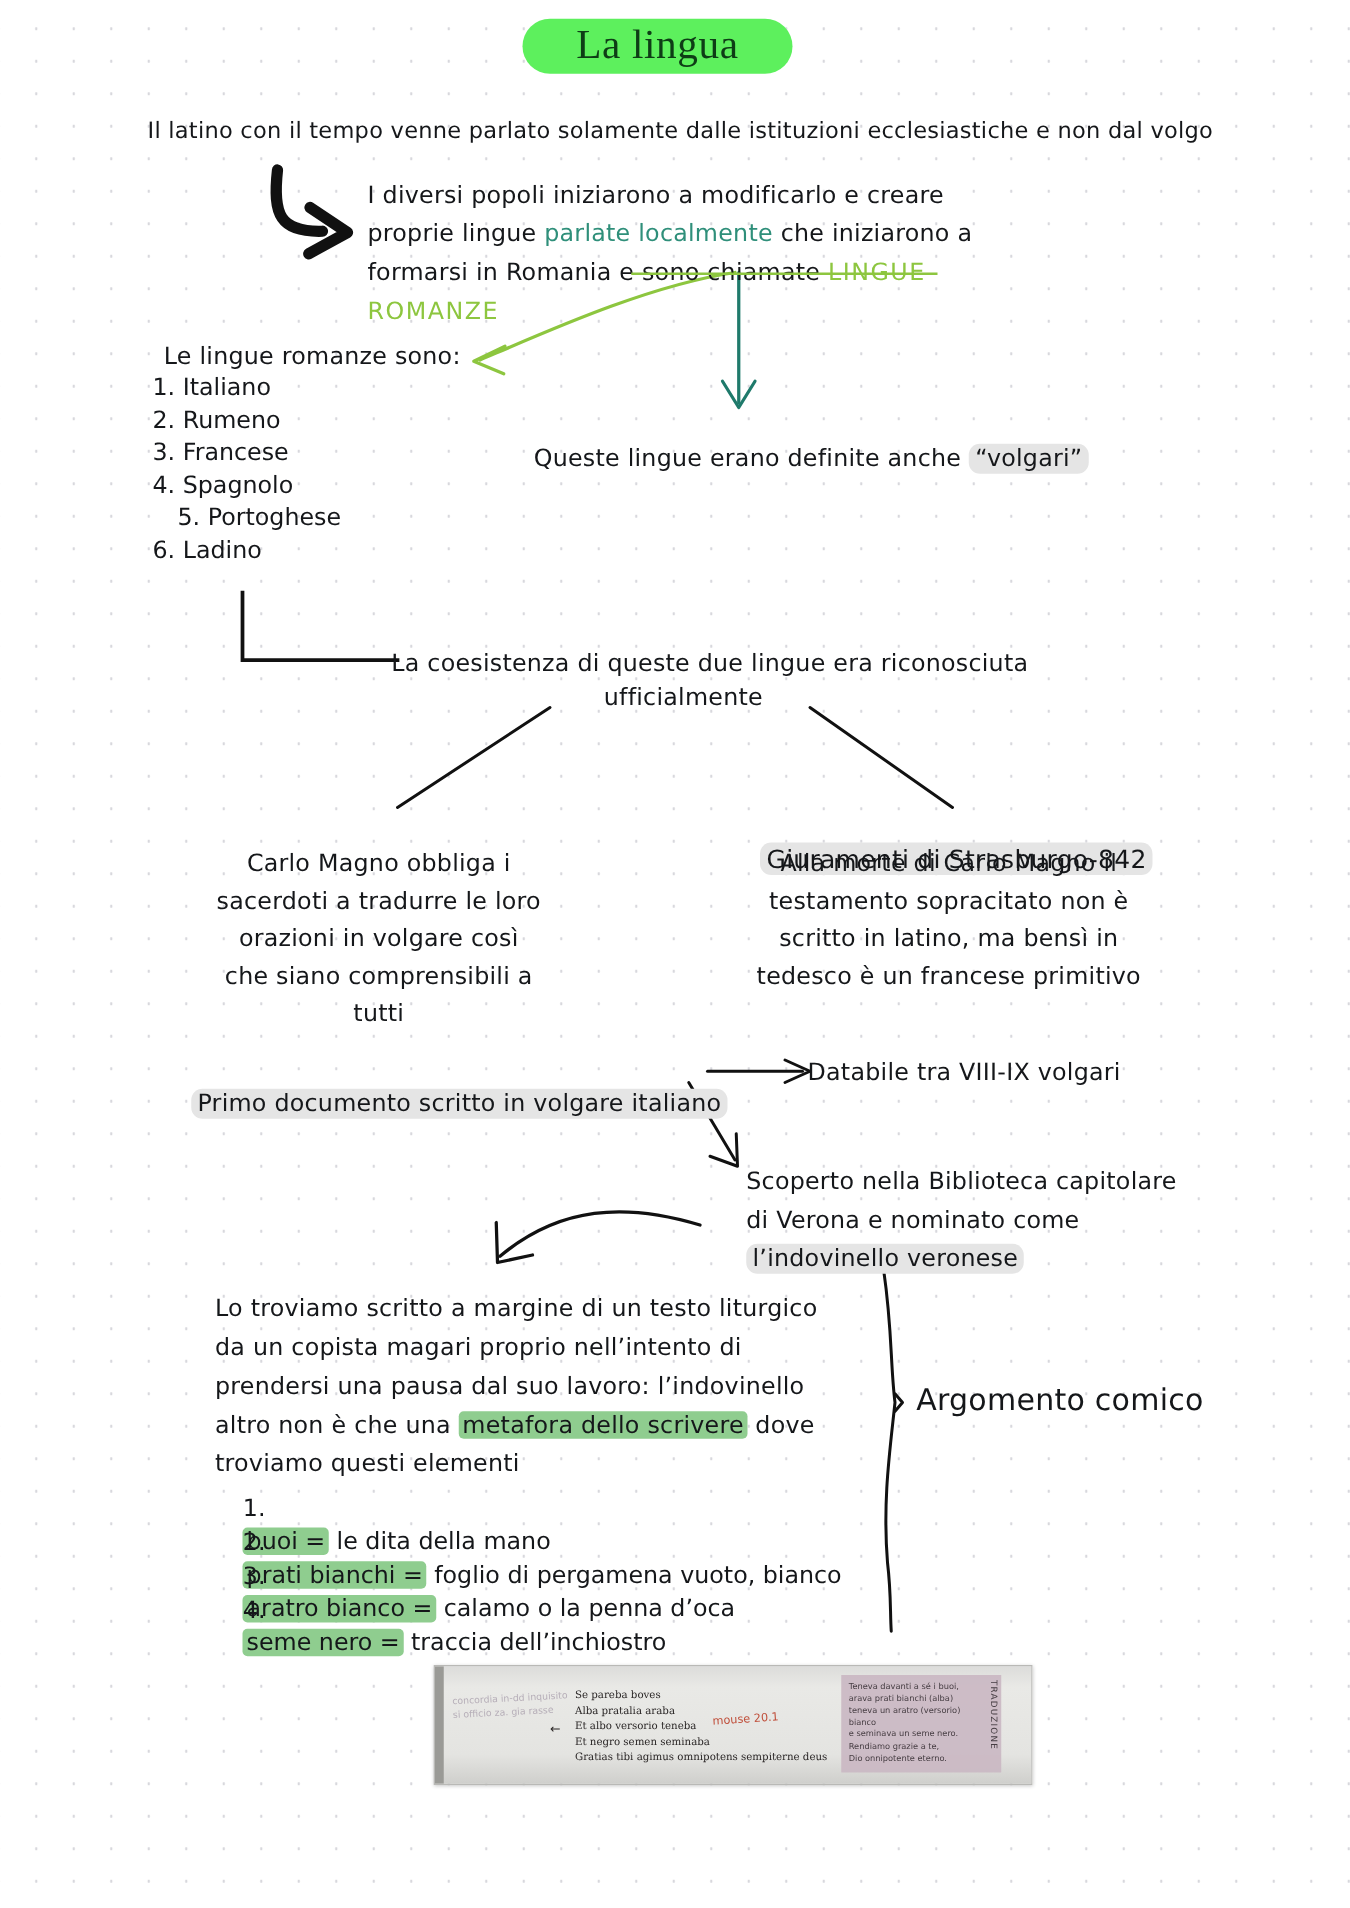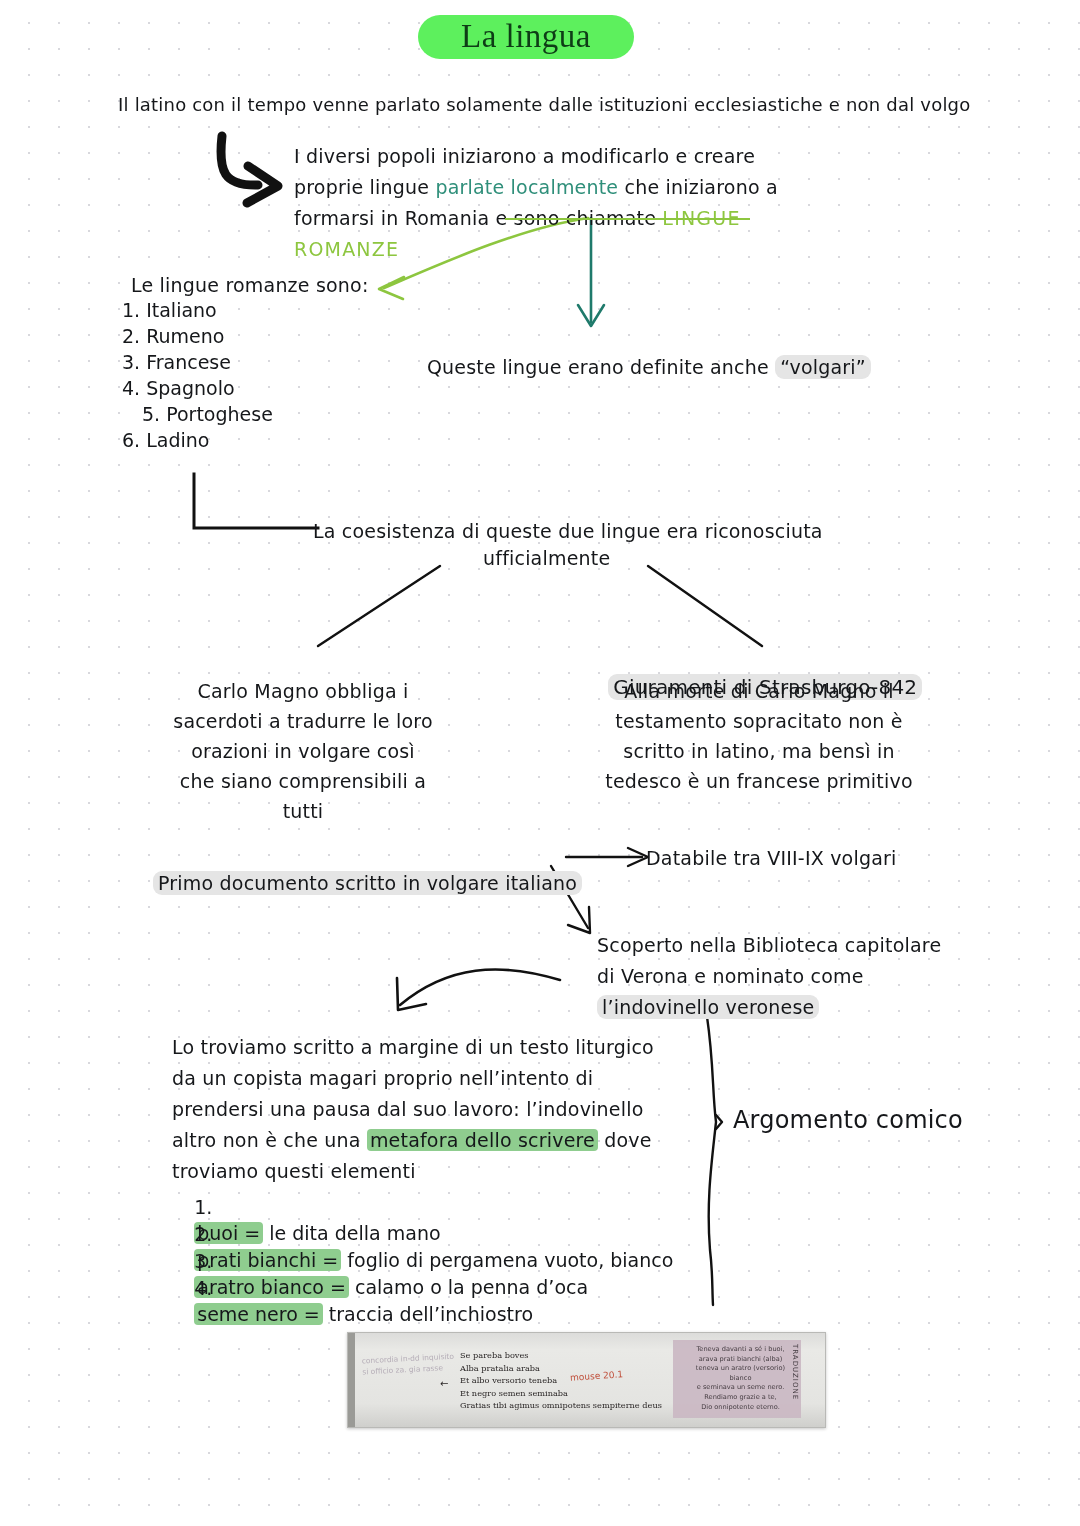--- a/index.html
+++ b/index.html
@@ -154,26 +154,25 @@
   }
   #ms-translation {
     position: absolute;
     left: 325px; top: 7px;
     width: 128px; height: 78px;
     background: #cbb9c4;
     opacity: .93;
   }
   #ms-translation .tx {
     position: absolute;
-    left: 16px; top: 5px;
+    left: 6px; top: 5px;
     width: 103px;
     font-size: 6.6px;
     line-height: 9.6px;
     color: #3a3137;
-    text-align: center;
   }
   #ms-translation .vlabel {
     position: absolute;
     right: 2px; top: 4px;
     font-size: 7px;
     letter-spacing: 1px;
     color: #3a3137;
     writing-mode: vertical-rl;
   }
 

